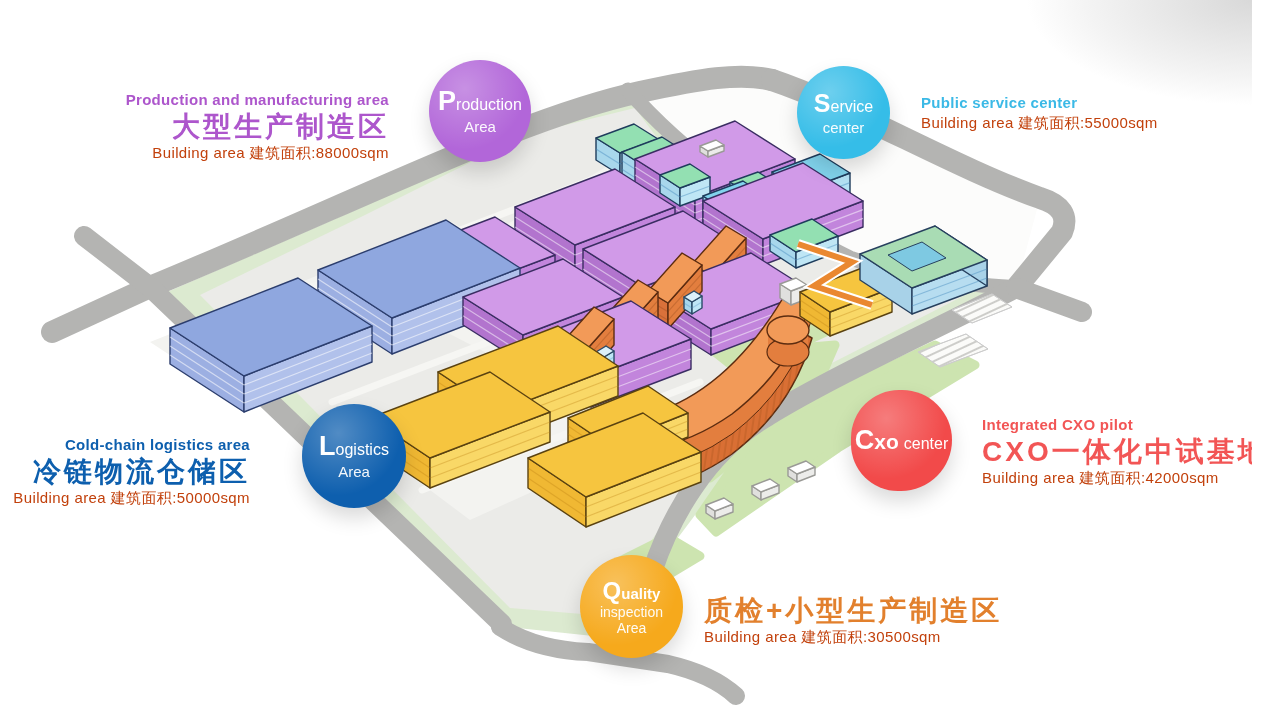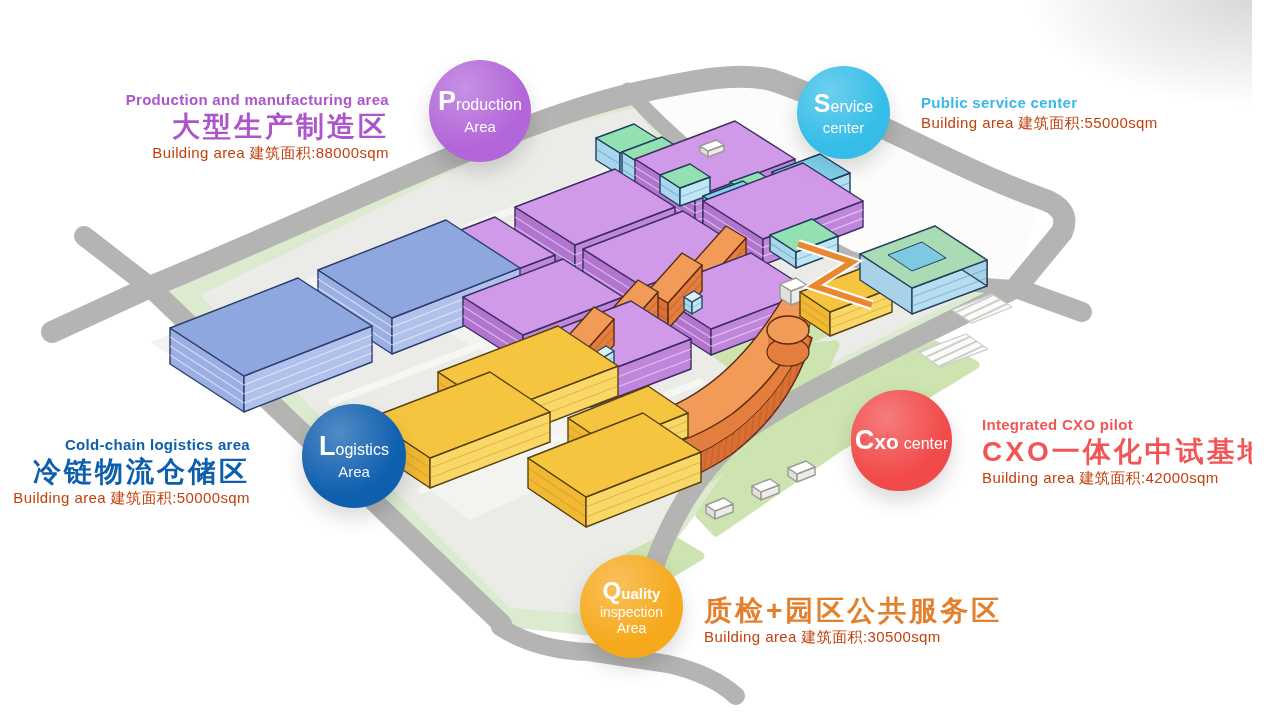--- a/index.html
+++ b/index.html
@@ -390,21 +390,21 @@
     <div class="t-area">Building area 建筑面积:50000sqm</div>
   </div>
 
   <div class="zone-label align-l" id="label-cxo">
     <div class="t-en">Integrated CXO pilot</div>
     <div class="t-zh">CXO一体化中试基地</div>
     <div class="t-area">Building area 建筑面积:42000sqm</div>
   </div>
 
   <div class="zone-label align-l" id="label-quality">
-    <div class="t-zh">质检+园区公共服务区</div>
+    <div class="t-zh">质检+小型生产制造区</div>
     <div class="t-area">Building area 建筑面积:30500sqm</div>
   </div>
 
   <div class="badge badge-sheen" id="badge-production">
     <div class="l1"><span class="cap">P</span><span class="rest">roduction</span></div>
     <div class="l2">Area</div>
   </div>
 
   <div class="badge badge-sheen" id="badge-service">
     <div class="l1"><span class="cap">S</span><span class="rest">ervice</span></div>

